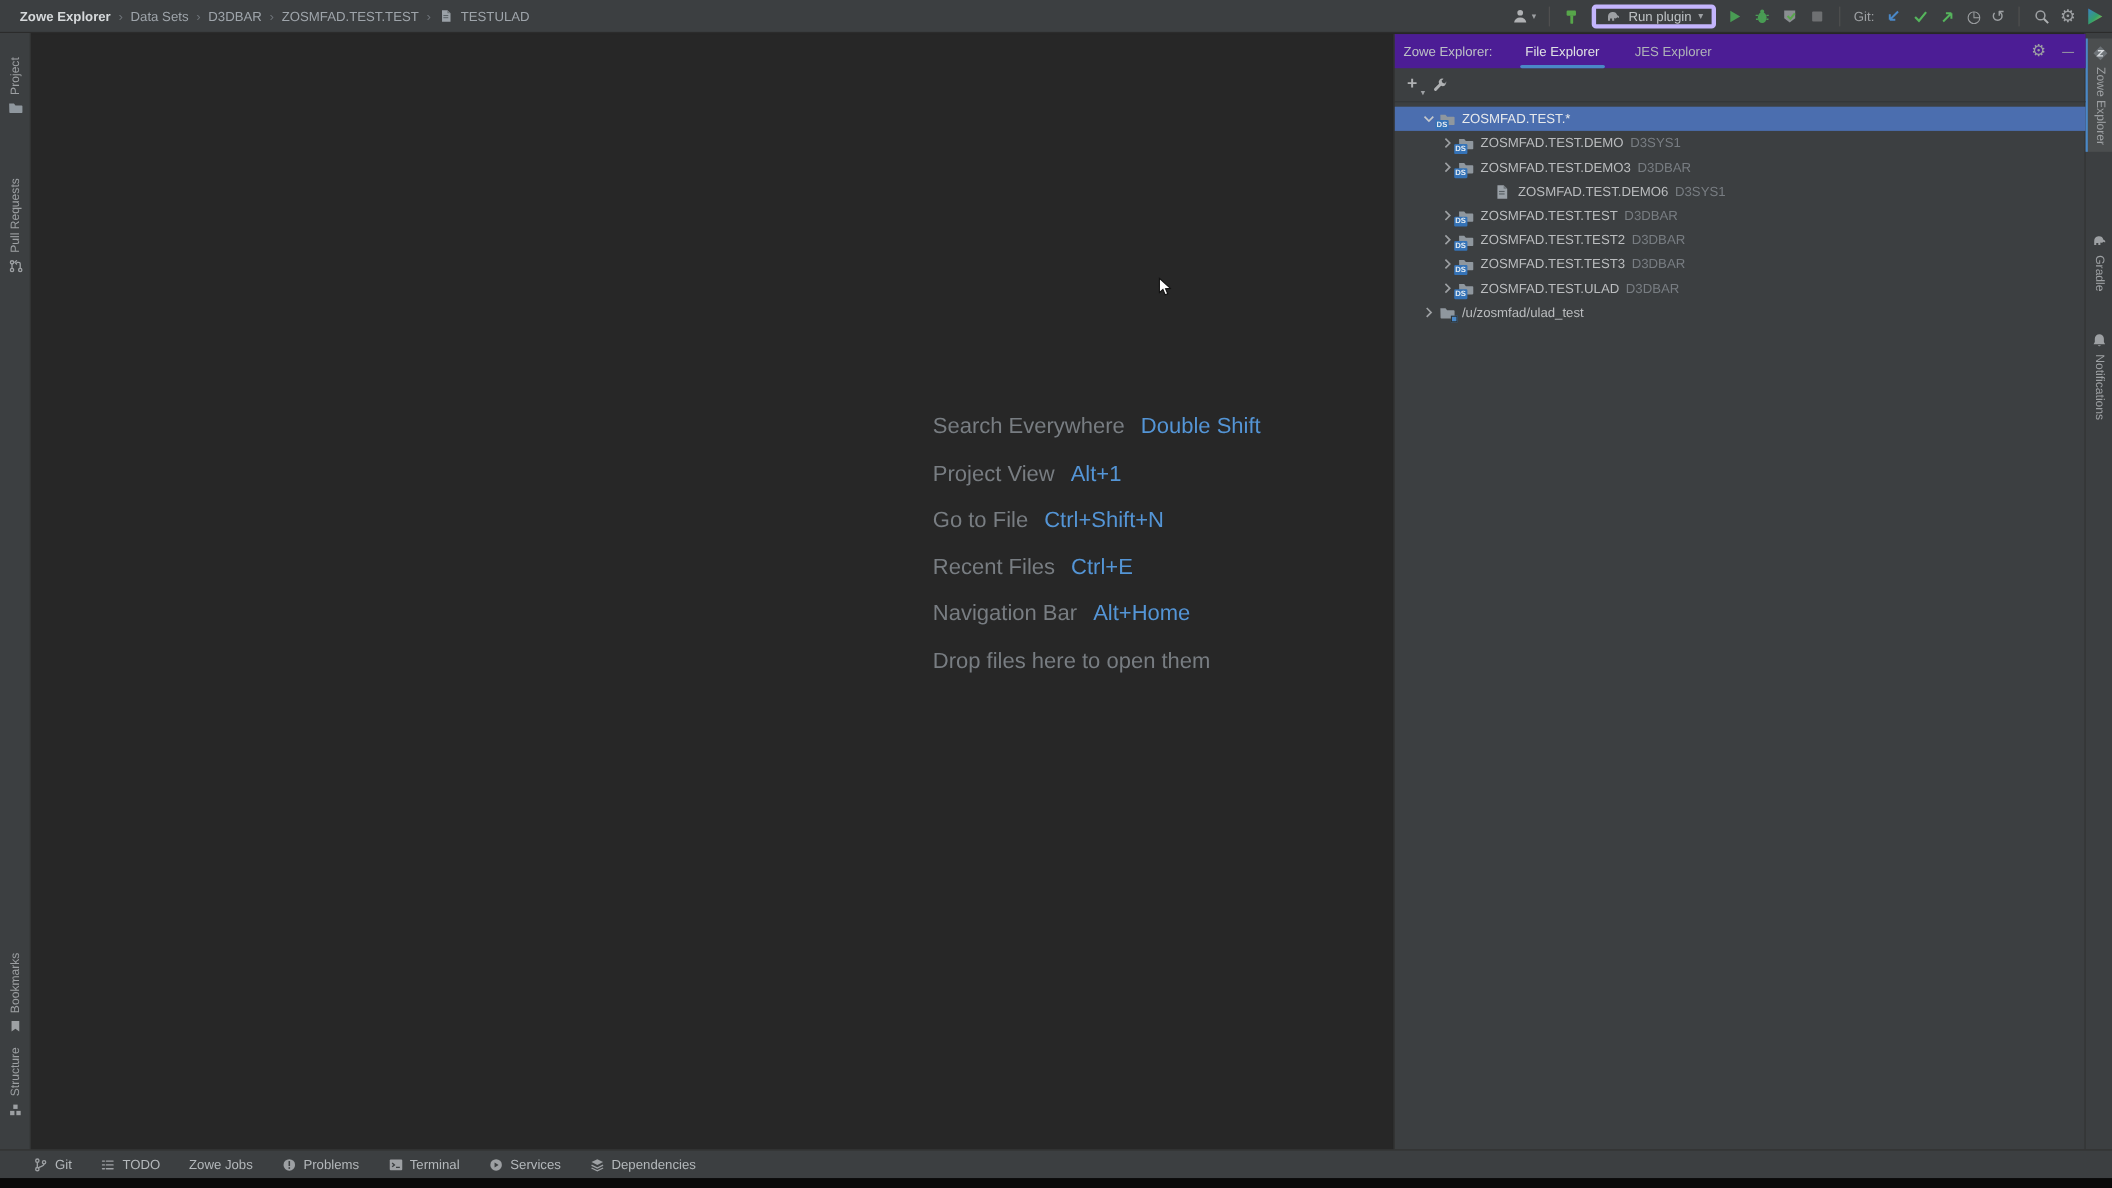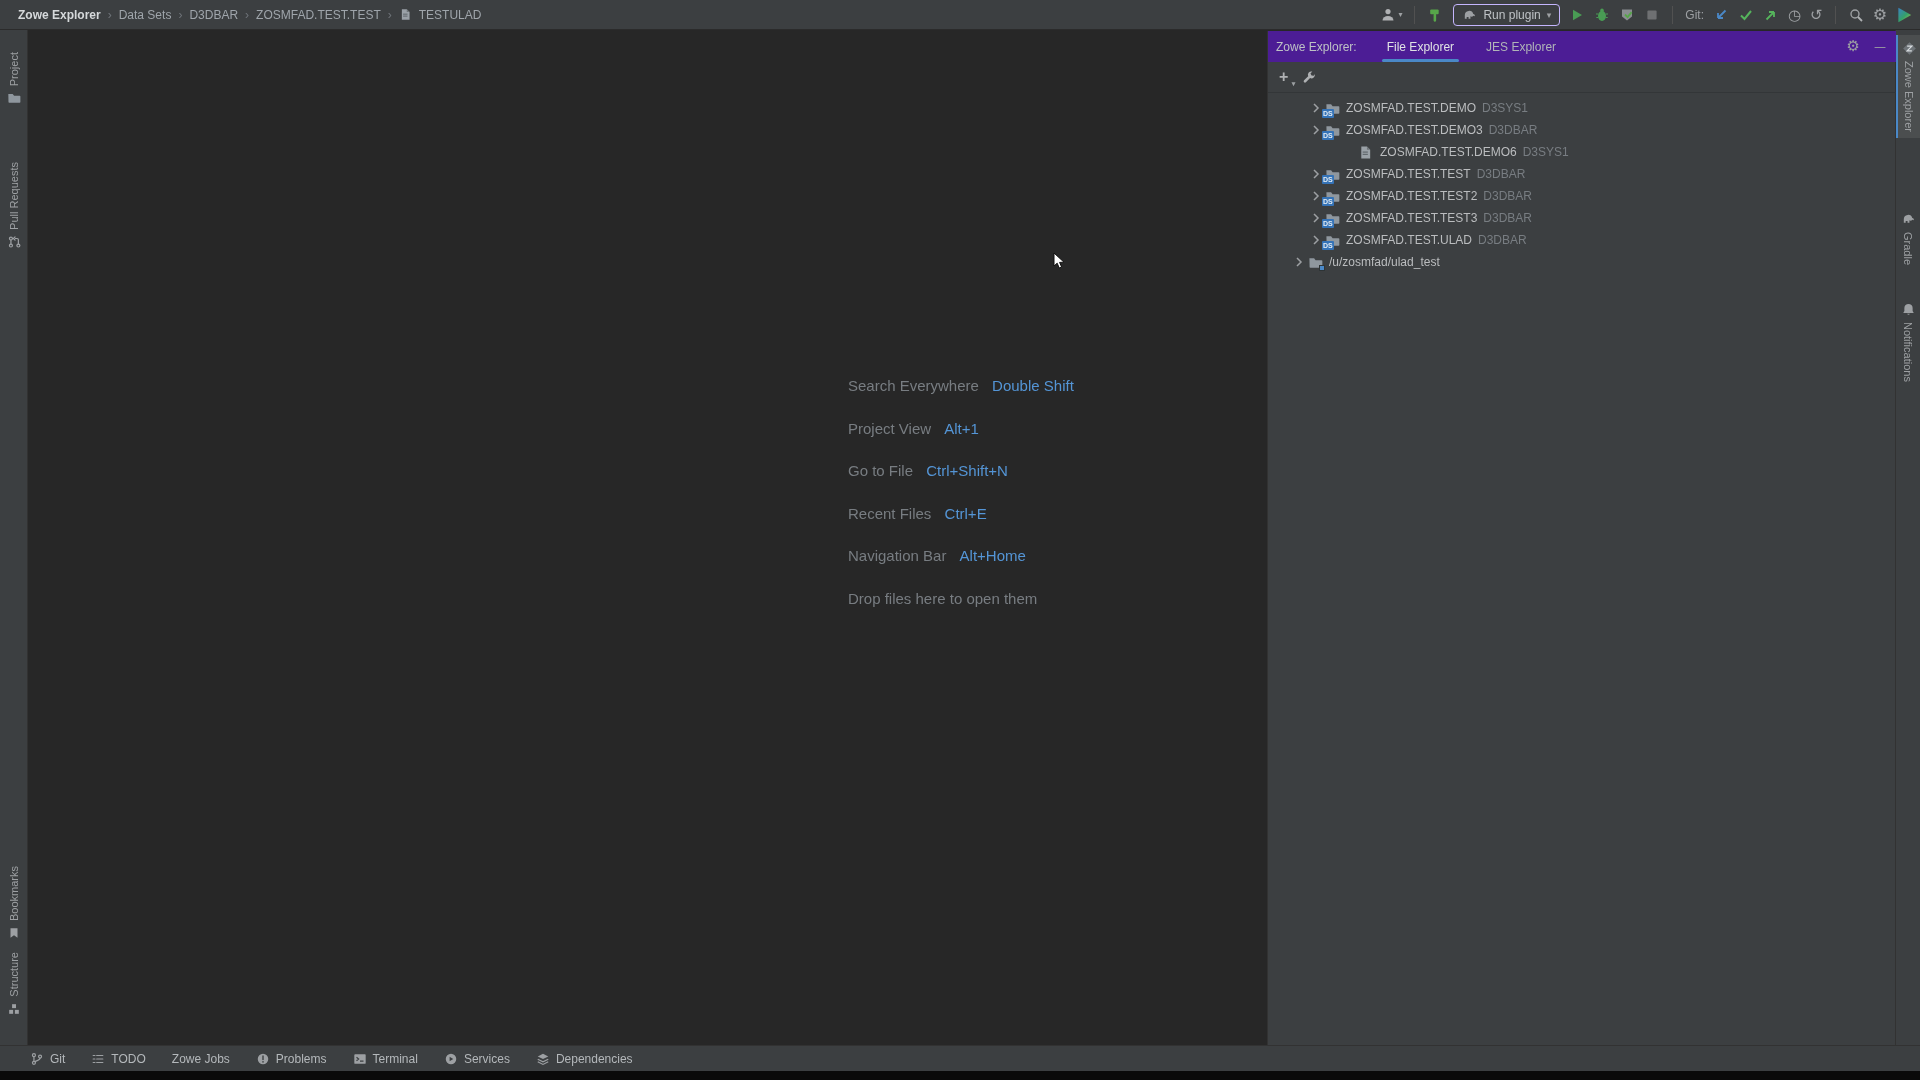--- a/index.html
+++ b/index.html
@@ -10,40 +10,40 @@
   .abs { position:absolute; }
 
   
   #topbar { left:0; top:0; width:1920px; height:30px; background:#3c3f41; border-bottom:1px solid #2b2b2b;
             display:flex; align-items:center; }
   #crumbs { display:flex; align-items:center; gap:7px; padding-left:18px; font-size:12px; color:#9fa5ab; white-space:nowrap; }
   .crumb-first { font-weight:bold; color:#d6d9db; }
   .crumb-sep { color:#6e7378; font-size:12px; }
   #topbar-right { position:absolute; right:8px; top:0; height:30px; display:flex; align-items:center; gap:9px; }
   .tb-sep { width:1px; height:18px; background:#515151; margin:0 3px; }
-  .runbox { display:flex; align-items:center; gap:6px; border:1px solid #c4b5fd; border-radius:4px;
+  .runbox { display:flex; align-items:center; gap:6px; border:4px solid #c4b5fd; border-radius:4px;
             height:22px; padding:0 8px; color:#bfc3c6; font-size:12px; background:#3c3f41; }
   .glyph { color:#9da0a3; font-size:15px; line-height:1; font-family:"DejaVu Sans", sans-serif; }
   .git-label { color:#9da0a3; font-size:12px; }
   .tri-logo { width:16px; height:16px; border-radius:4px;
               background:linear-gradient(135deg,#3b7bd8 0%,#34a06b 55%,#c8d23c 100%);
               clip-path:polygon(15% 5%, 95% 50%, 15% 95%); }
 
   
   #stripe-left  { left:0; top:30px; width:28px; height:1015px; background:#3c3f41; border-right:1px solid #323232; }
   #stripe-right { left:1895px; top:30px; width:25px; height:1015px; background:#3c3f41; border-left:1px solid #323232; }
   .vlabel { font-size:11px; color:#9da0a3; white-space:nowrap; }
   .vl-left  { writing-mode:vertical-rl; transform:rotate(180deg); }
   .vl-right { writing-mode:vertical-rl; }
   .stripe-btn { display:flex; flex-direction:column; align-items:center; gap:5px; width:100%; }
   .stripe-active { background:rgba(255,255,255,0.08); border-left:2px solid #4a88c7; }
 
   
   #editor { left:29px; top:31px; width:1237px; height:1014px; background:#272727; }
-  .sc-row { position:absolute; left:819px; font-size:15px; white-space:nowrap; }
+  .sc-row { position:absolute; left:819px; font-size:20px; white-space:nowrap; }
   .sc-label { color:#787d82; }
   .sc-keys { color:#5495d6; margin-left:9px; }
 
   
   #panel { left:1267px; top:31px; width:628px; height:1014px; background:#3c3f41; border-left:1px solid #323232; }
   #panel-header { position:absolute; left:0; top:0; width:628px; height:31px; background:#4c1d95;
                   display:flex; align-items:center; font-size:12px; }
   #panel-title { color:#bdc1c5; margin-left:8px; }
   .ptab { position:relative; height:31px; display:flex; align-items:center; padding:0 2px; margin-left:28px; color:#b0b4b8; }
   .ptab.active { color:#e0e2e4; }
@@ -362,20 +362,34 @@
       </span>
       <svg class="ic" width="15" height="15">
           <use href="#sym-wrench"></use>
         </svg>
     </div>
 
     <div id="tree">
 
 
 
+      <div class="trow selected" style="padding-left:23px">
+        <span class="chev">
+            <svg class="ic" width="16" height="16">
+              <use href="#sym-chev-d"></use>
+            </svg>
+          </span>
+        <span class="ticon">
+          <svg class="ic" width="17" height="15">
+              <use href="#sym-folder"></use>
+            </svg>
+          <span class="ds-badge">DS</span>
+        </span>
+        <span class="tname">ZOSMFAD.TEST.*</span>
+      </div>
 
       <div class="trow" style="padding-left:40px">
         <span class="chev">
             <svg class="ic" width="16" height="16">
               <use href="#sym-chev-r"></use>
             </svg>
           </span>
         <span class="ticon">
           <svg class="ic" width="17" height="15">
               <use href="#sym-folder"></use>

